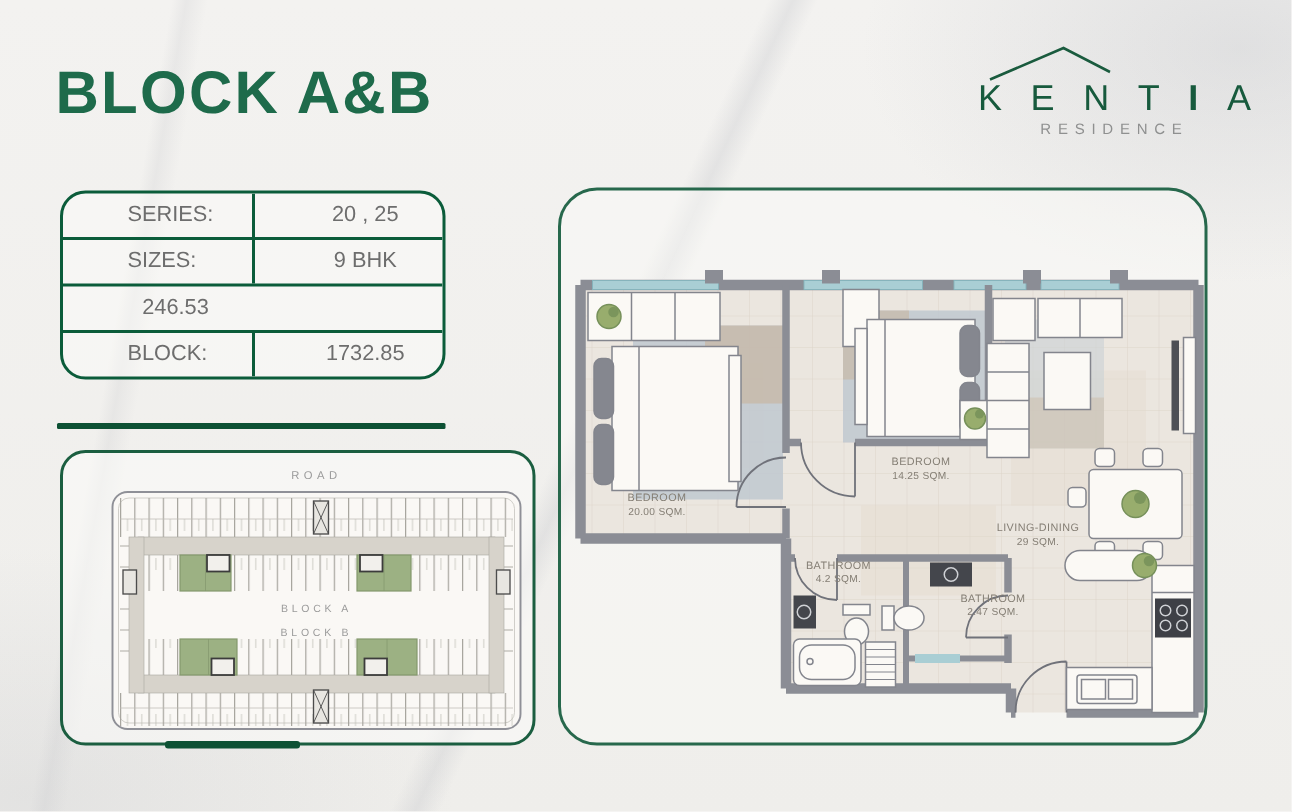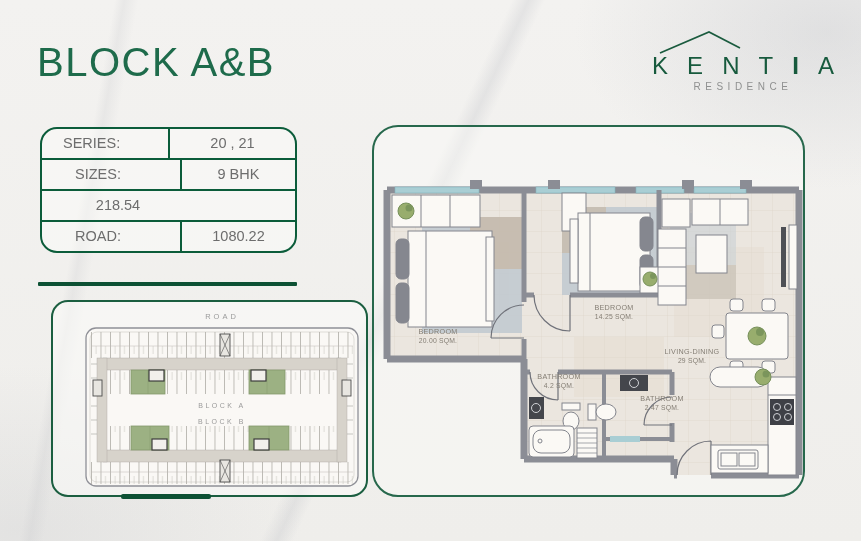--- a/index.html
+++ b/index.html
@@ -12,58 +12,57 @@
     background-image:
       linear-gradient(115deg, rgba(188,190,196,0) 46%, rgba(188,190,196,.28) 47.5%, rgba(188,190,196,0) 49%),
       linear-gradient(100deg, rgba(195,196,200,0) 12%, rgba(195,196,200,.22) 13%, rgba(195,196,200,0) 14.5%),
       radial-gradient(420px 260px at 96% 6%, rgba(180,183,190,.30), rgba(180,183,190,0) 60%),
       radial-gradient(520px 300px at 2% 98%, rgba(190,192,197,.25), rgba(190,192,197,0) 55%),
       linear-gradient(180deg,#f3f2f0,#efeeeb);
   }
 
   .page-title {
     position:absolute; left:37px; top:40px;
-    font-size:40px; font-weight:400; letter-spacing:1.5px;
+    font-size:40px; font-weight:700; letter-spacing:1.5px;
     color:#1e6b4b;
   }
 
   
   .logo { position:absolute; left:652px; top:28px; width:182px; }
   .logo-roof { display:block; width:182px; height:27px; }
   .brand { display:flex; justify-content:space-between; color:#175a3d;
            font-size:24px; line-height:22px; }
   .brand .li { font-weight:700; }
   .brand-sub { text-align:center; color:#8f9090; font-size:10px;
                letter-spacing:4.5px; margin-top:4px; }
 
   
   .spec-table {
     position:absolute; left:40px; top:127px; width:257px;
     border:2px solid #0b5c3a; border-radius:17px; overflow:hidden;
     background:rgba(253,253,251,.45);
   }
   .spec-row { display:grid; grid-template-columns:128px 1fr; }
-  .spec-row + .spec-row { border-top:2px solid #0b5c3a;padding-left:12px; }
+  .spec-row + .spec-row { border-top:2px solid #0b5c3a; }
   .spec-label, .spec-value {
-    height:29px; line-height:29px; color:#6d6d6d; font-size:14.5px;
+    height:29px; line-height:29px; color:#6d6d6d; font-size:14.5px;margin-left:22px;
   }
   .spec-label { padding-left:21px; border-right:2px solid #0b5c3a; }
   .spec-value { text-align:center; }
 
   .green-divider {
     position:absolute; left:38px; top:282px; width:259px; height:4px;
     background:#0d5134; border-radius:1px;
   }
 
   
   .site-panel {
     position:absolute; left:40px; top:300px; width:317px; height:197px;
     border:2px solid #1b5e40; border-radius:17px;
     background:rgba(252,252,250,.55);
-    margin-left:11px;
   }
   .site-accent {
     position:absolute; left:68px; bottom:-4px; width:90px; height:5px;
     background:#0d5134; border-radius:2px;
   }
   .floor-panel {
     position:absolute; left:372px; top:125px; width:433px; height:372px;
     border:2px solid #27684c; border-radius:26px;
     background:rgba(252,252,250,.40);
   }
@@ -90,32 +89,32 @@
       <span>T</span>
       <span class="li">I</span>
       <span>A</span>
     </div>
     <div class="brand-sub">RESIDENCE</div>
   </div>
 
   <div class="spec-table">
     <div class="spec-row">
       <div class="spec-label">SERIES:</div>
-      <div class="spec-value">20 , 21</div>
+      <div class="spec-value">20 , 25</div>
     </div>
     <div class="spec-row">
       <div class="spec-label">SIZES:</div>
       <div class="spec-value">9 BHK</div>
     </div>
     <div class="spec-row">
-      <div class="spec-value">218.54</div>
+      <div class="spec-value">246.53</div>
     </div>
     <div class="spec-row">
-      <div class="spec-label">ROAD:</div>
-      <div class="spec-value">1080.22</div>
+      <div class="spec-label">BLOCK:</div>
+      <div class="spec-value">1732.85</div>
     </div>
   </div>
 
   <div class="green-divider"></div>
 
   <div class="site-panel">
     <div class="site-accent"></div>
     <svg width="313" height="193" viewBox="0 0 313 193">
       <defs>
         <pattern id="u" width="9.5" height="26" patternUnits="userSpaceOnUse">

